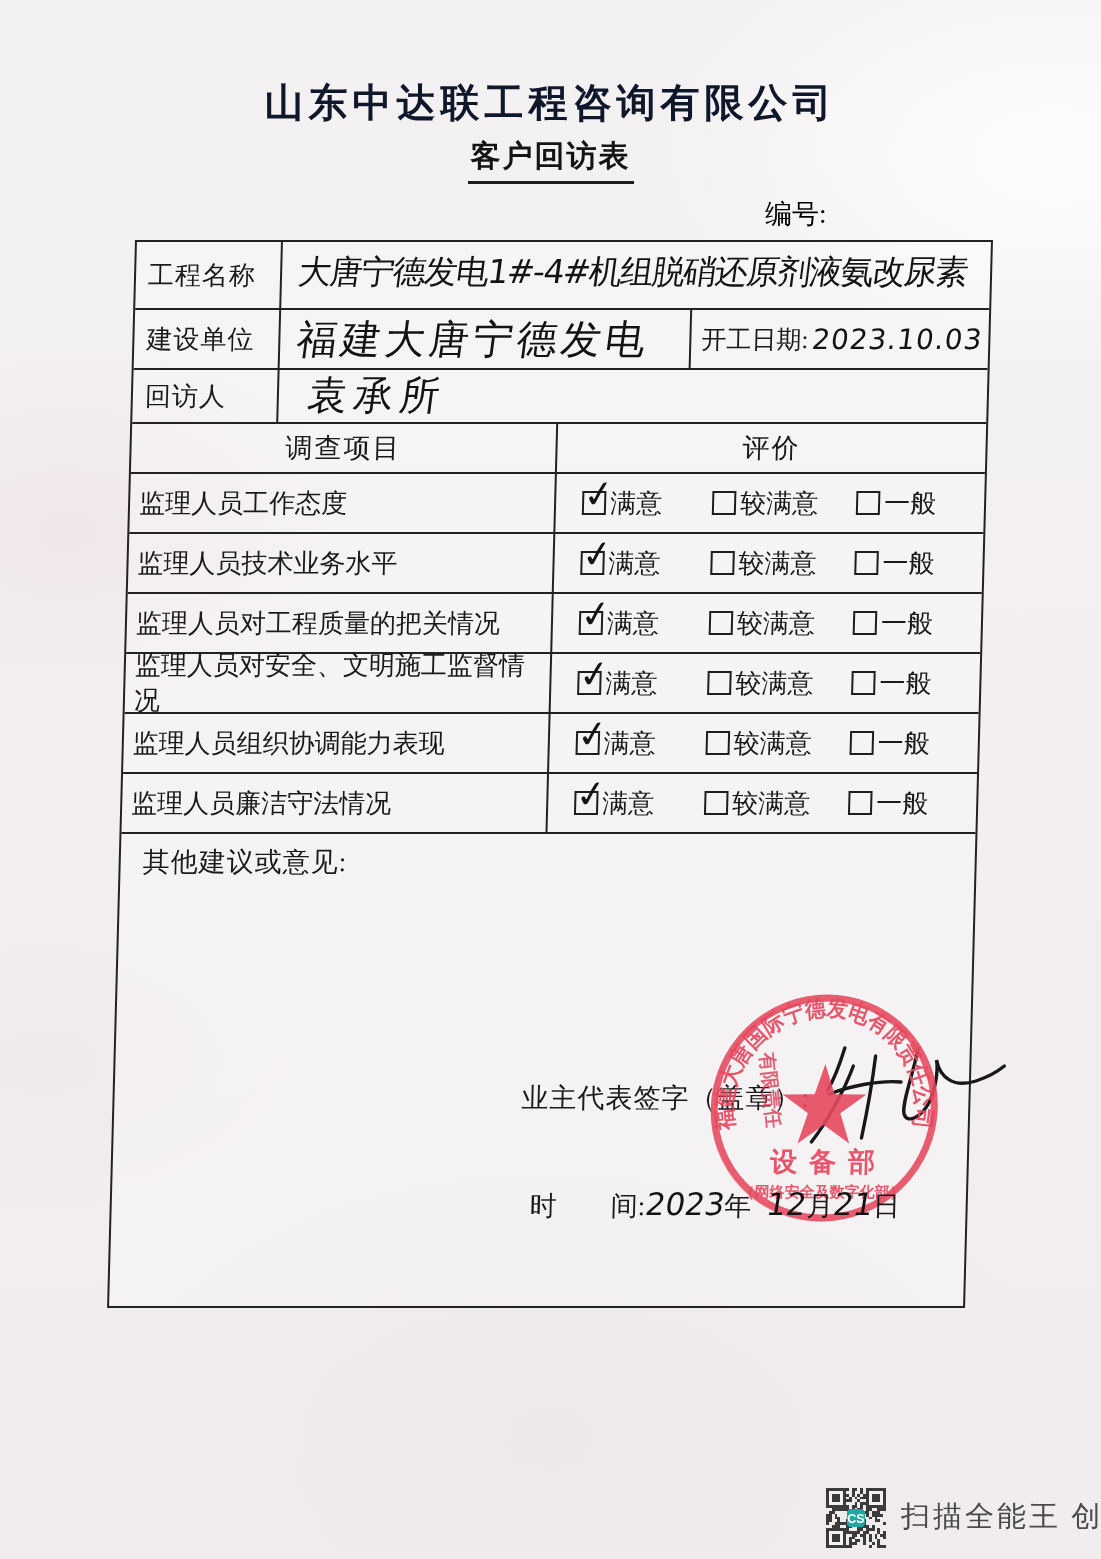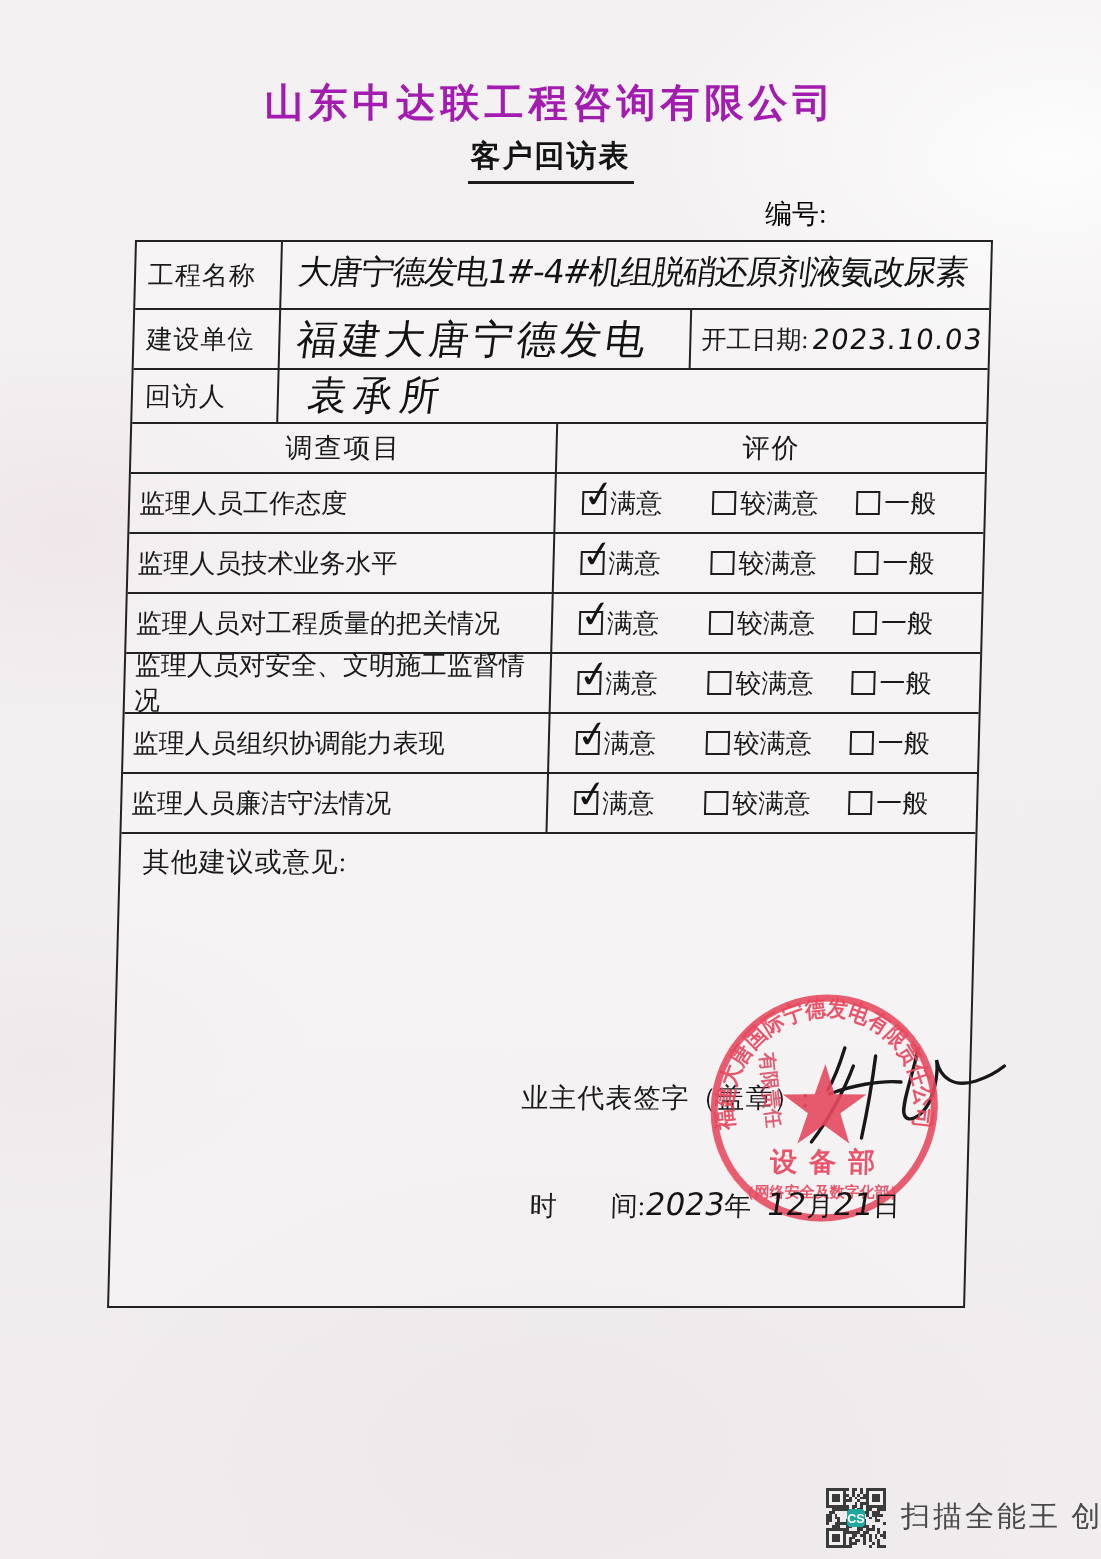--- a/index.html
+++ b/index.html
@@ -9,21 +9,21 @@
     background:
       radial-gradient(420px 260px at 6% 34%, rgba(214,178,190,.14), transparent 70%),
       radial-gradient(380px 220px at 4% 68%, rgba(214,186,196,.10), transparent 70%),
       radial-gradient(560px 320px at 96% 10%, rgba(255,255,255,.85), transparent 72%),
       radial-gradient(700px 420px at 50% 92%, rgba(206,196,202,.12), transparent 75%),
       linear-gradient(#f4f1f2,#f1edef);
   }
   .company-title{
     position:absolute;top:76px;left:0;width:1101px;text-align:center;
     font-family:"Liberation Sans",sans-serif;font-weight:bold;
-    font-size:39px;letter-spacing:5px;color:#a21caf;
+    font-size:39px;letter-spacing:5px;color:#0f172a;
   }
   .form-title{
     position:absolute;top:136px;left:0;width:1101px;text-align:center;
     font-family:"Liberation Sans",sans-serif;font-weight:bold;
     font-size:30px;letter-spacing:2px;color:#141414;
   }
   .form-title .u{display:inline-block;border-bottom:3px solid #1d1d1d;padding:0 3px 4px}
   .serial{position:absolute;left:765px;top:196px;font-size:27px;color:#000000}
 
   

